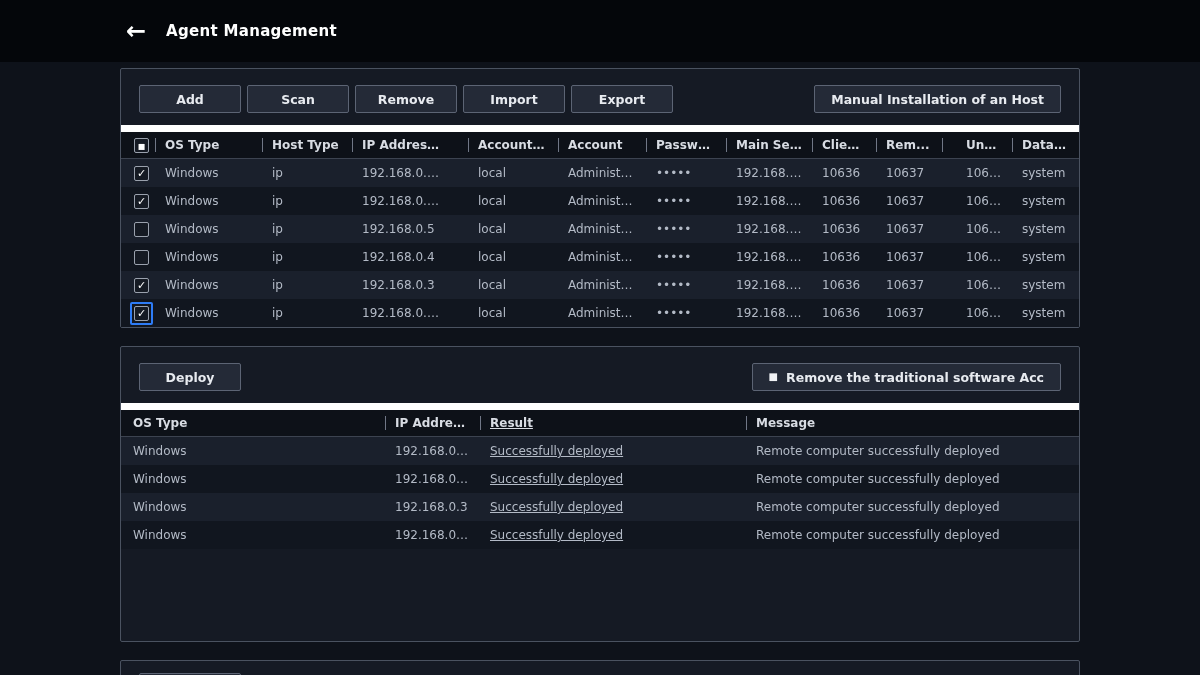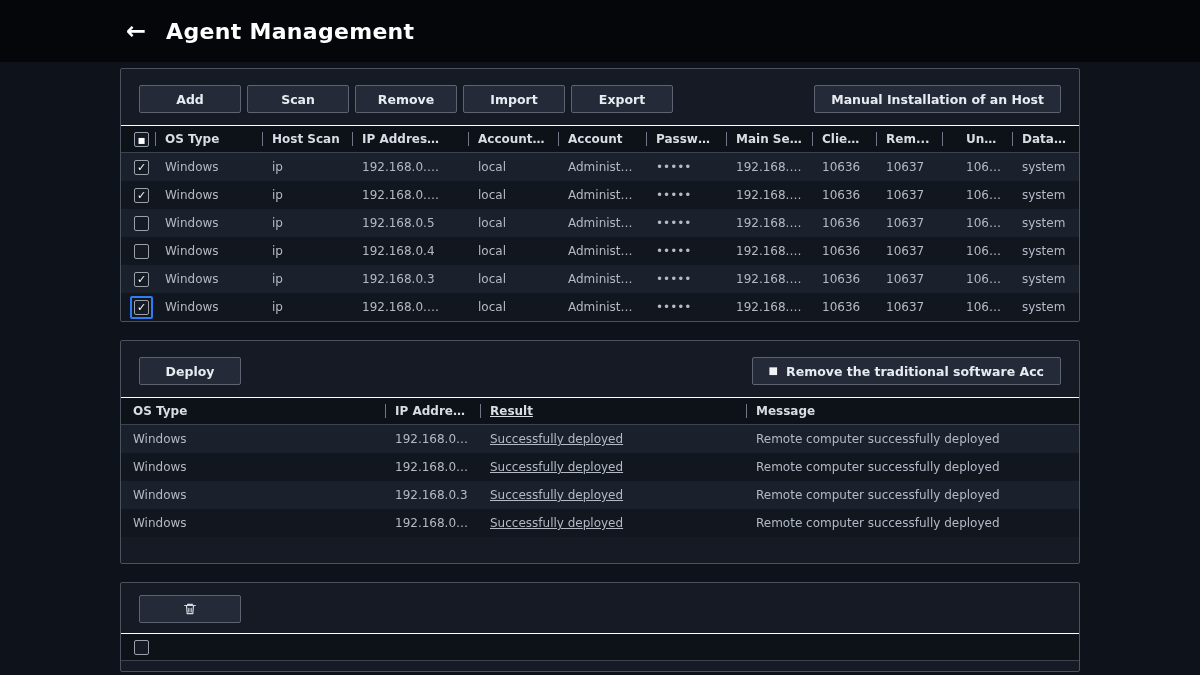--- a/index.html
+++ b/index.html
@@ -3,39 +3,39 @@
 <meta charset="utf-8">
 <style>
   * { margin:0; padding:0; box-sizing:border-box; }
   html,body { width:1200px; height:675px; overflow:hidden; background:#0e121a;
               font-family:"DejaVu Sans", sans-serif; color:#c3c9d4; }
 
   
   .topbar { height:62px; background:#04060a; display:flex; align-items:center;
             padding-left:126px; }
   .back { color:#ffffff; font-size:24px; font-weight:bold; cursor:pointer; line-height:1; }
-  .title { color:#ffffff; font-size:22px; font-weight:bold; margin-left:20px; letter-spacing:.3px; }
+  .title { color:#ffffff; font-size:15px; font-weight:bold; margin-left:20px; letter-spacing:.3px; }
 
   
   .panel { width:960px; margin:0 auto; border:1px solid #4a5260; background:#151a24; border-radius:2px; }
   .panel1 { margin-top:6px; }
-  .panel2 { margin-top:18px; height:224px; }
+  .panel2 { margin-top:18px; height:296px; }
   .panel3 { margin-top:18px; height:90px; }
 
   
   .toolbar { display:flex; align-items:center; gap:6px; padding:16px 18px 12px 18px; }
   .btn { height:28px; min-width:102px; background:#242a37; border:1px solid #5c6474;
          color:#e8ebf0; font-family:inherit; font-size:12.5px; font-weight:bold;
          border-radius:2px; cursor:pointer; display:inline-flex; align-items:center;
          justify-content:center; gap:8px; padding:0 10px; }
   .btn.wide { min-width:0; padding:0 16px; margin-left:auto; }
   .sq-icon { font-size:10px; line-height:1; color:#f0f2f5; }
 
   
-  .thead { display:flex; background:#0d1118; border-top:1px solid #ffffff;
+  .thead { display:flex; background:#0d1118; border-top:7px solid #ffffff;
            border-bottom:1px solid #3c4350; }
   .thead .cell { font-weight:bold; color:#d8dce3; }
   .cell { font-size:12px; line-height:26px; height:26px; padding:0 10px;
           white-space:nowrap; overflow:hidden; text-overflow:ellipsis; }
   .trow { display:flex; background:#1a202c; }
   .trow.alt { background:#11161f; }
   .trow .cell { color:#b3bac6; line-height:28px; height:28px; }
 
   .hc { position:relative; }
   .hc.sep::before { content:""; position:absolute; left:0; top:6px; bottom:6px;
@@ -84,21 +84,21 @@
     <button class="btn wide">Manual Installation of an Host</button>
   </div>
 
   <div class="thead">
     <div class="cell cw0 ckc">
       <span class="cbwrap">
           <span class="cb ind"></span>
         </span>
     </div>
     <div class="cell cw1 hc sep">OS Type</div>
-    <div class="cell cw2 hc sep">Host Scan</div>
+    <div class="cell cw2 hc sep">Host Type</div>
     <div class="cell cw3 hc sep">IP Address/...</div>
     <div class="cell cw4 hc sep">Account ...</div>
     <div class="cell cw5 hc sep">Account</div>
     <div class="cell cw6 hc sep">Passwo...</div>
     <div class="cell cw7 hc sep">Main Ser...</div>
     <div class="cell cw8 hc sep">Clien...</div>
     <div class="cell cw9 hc sep">Rem...</div>
     <div class="cell cw10 hc sep">UnD...</div>
     <div class="cell cw11 hc sep">Data so...</div>
   </div>

